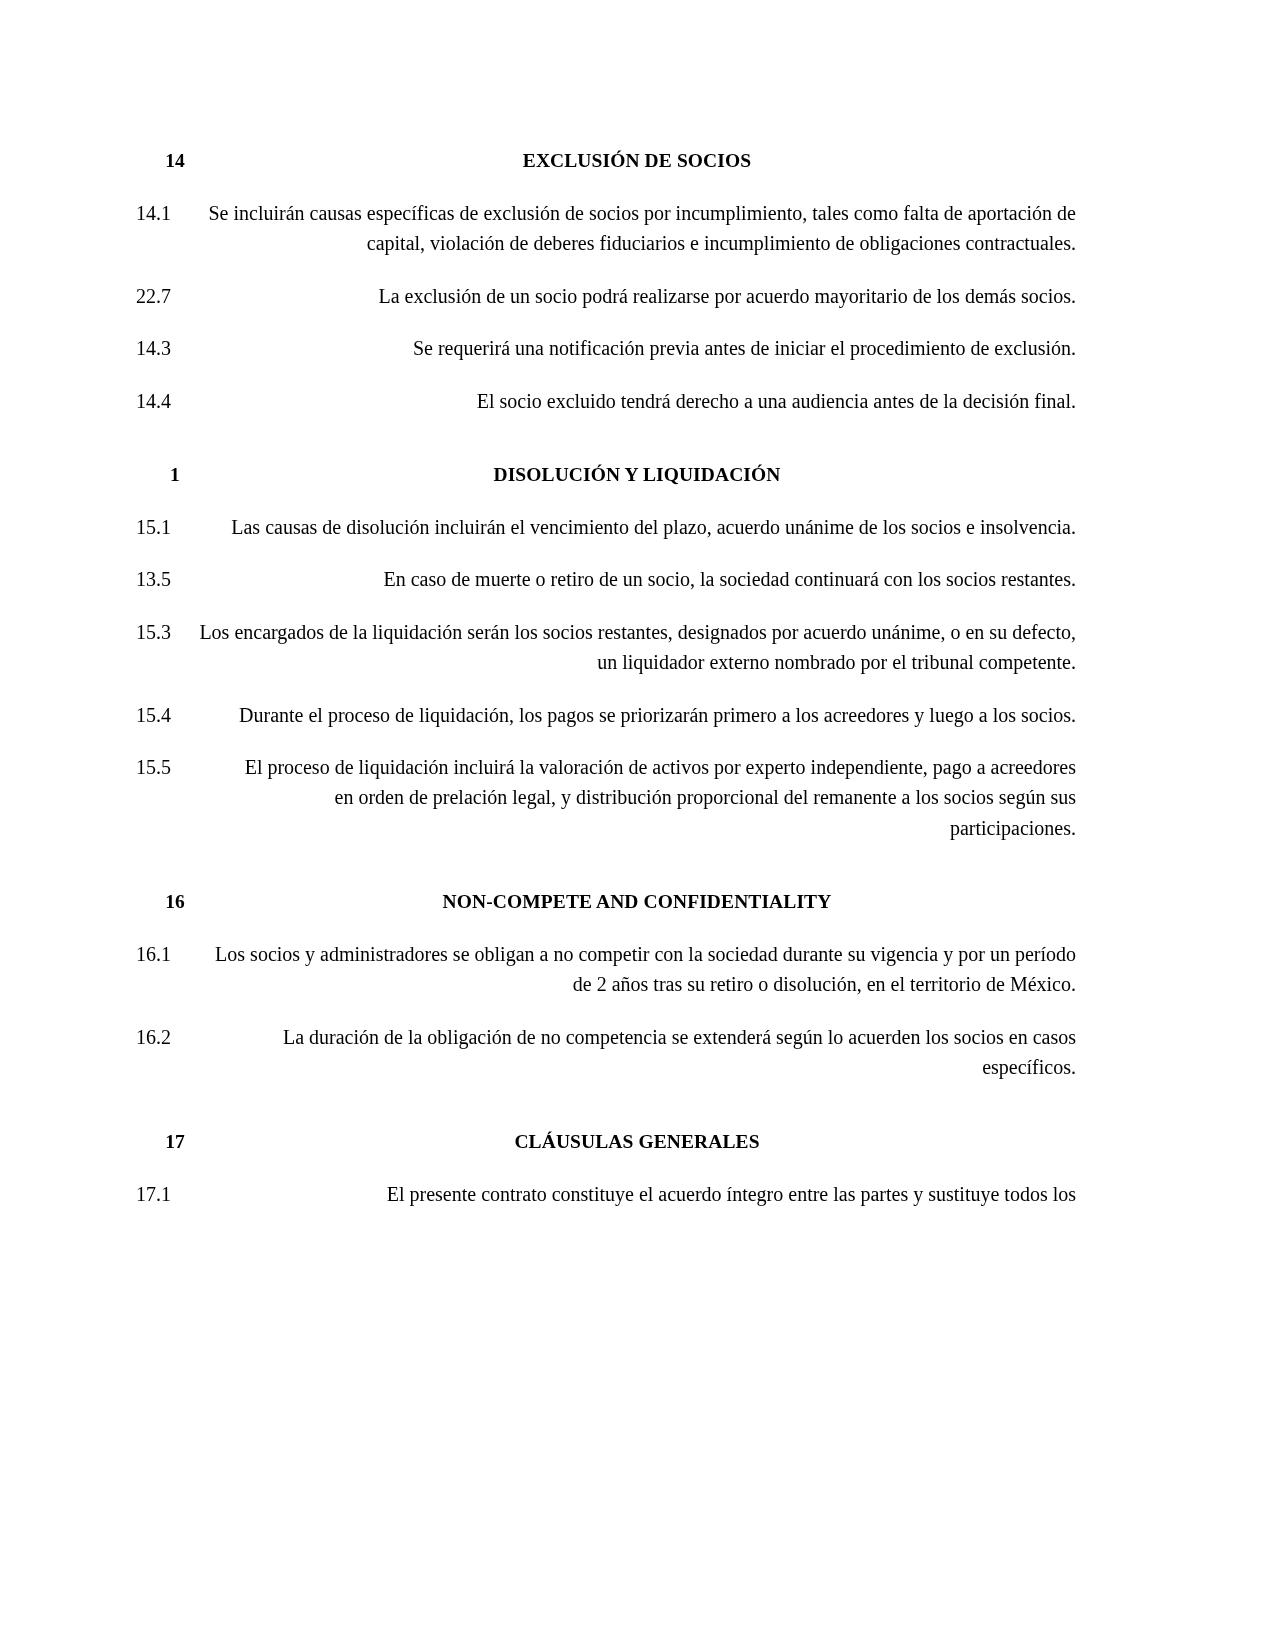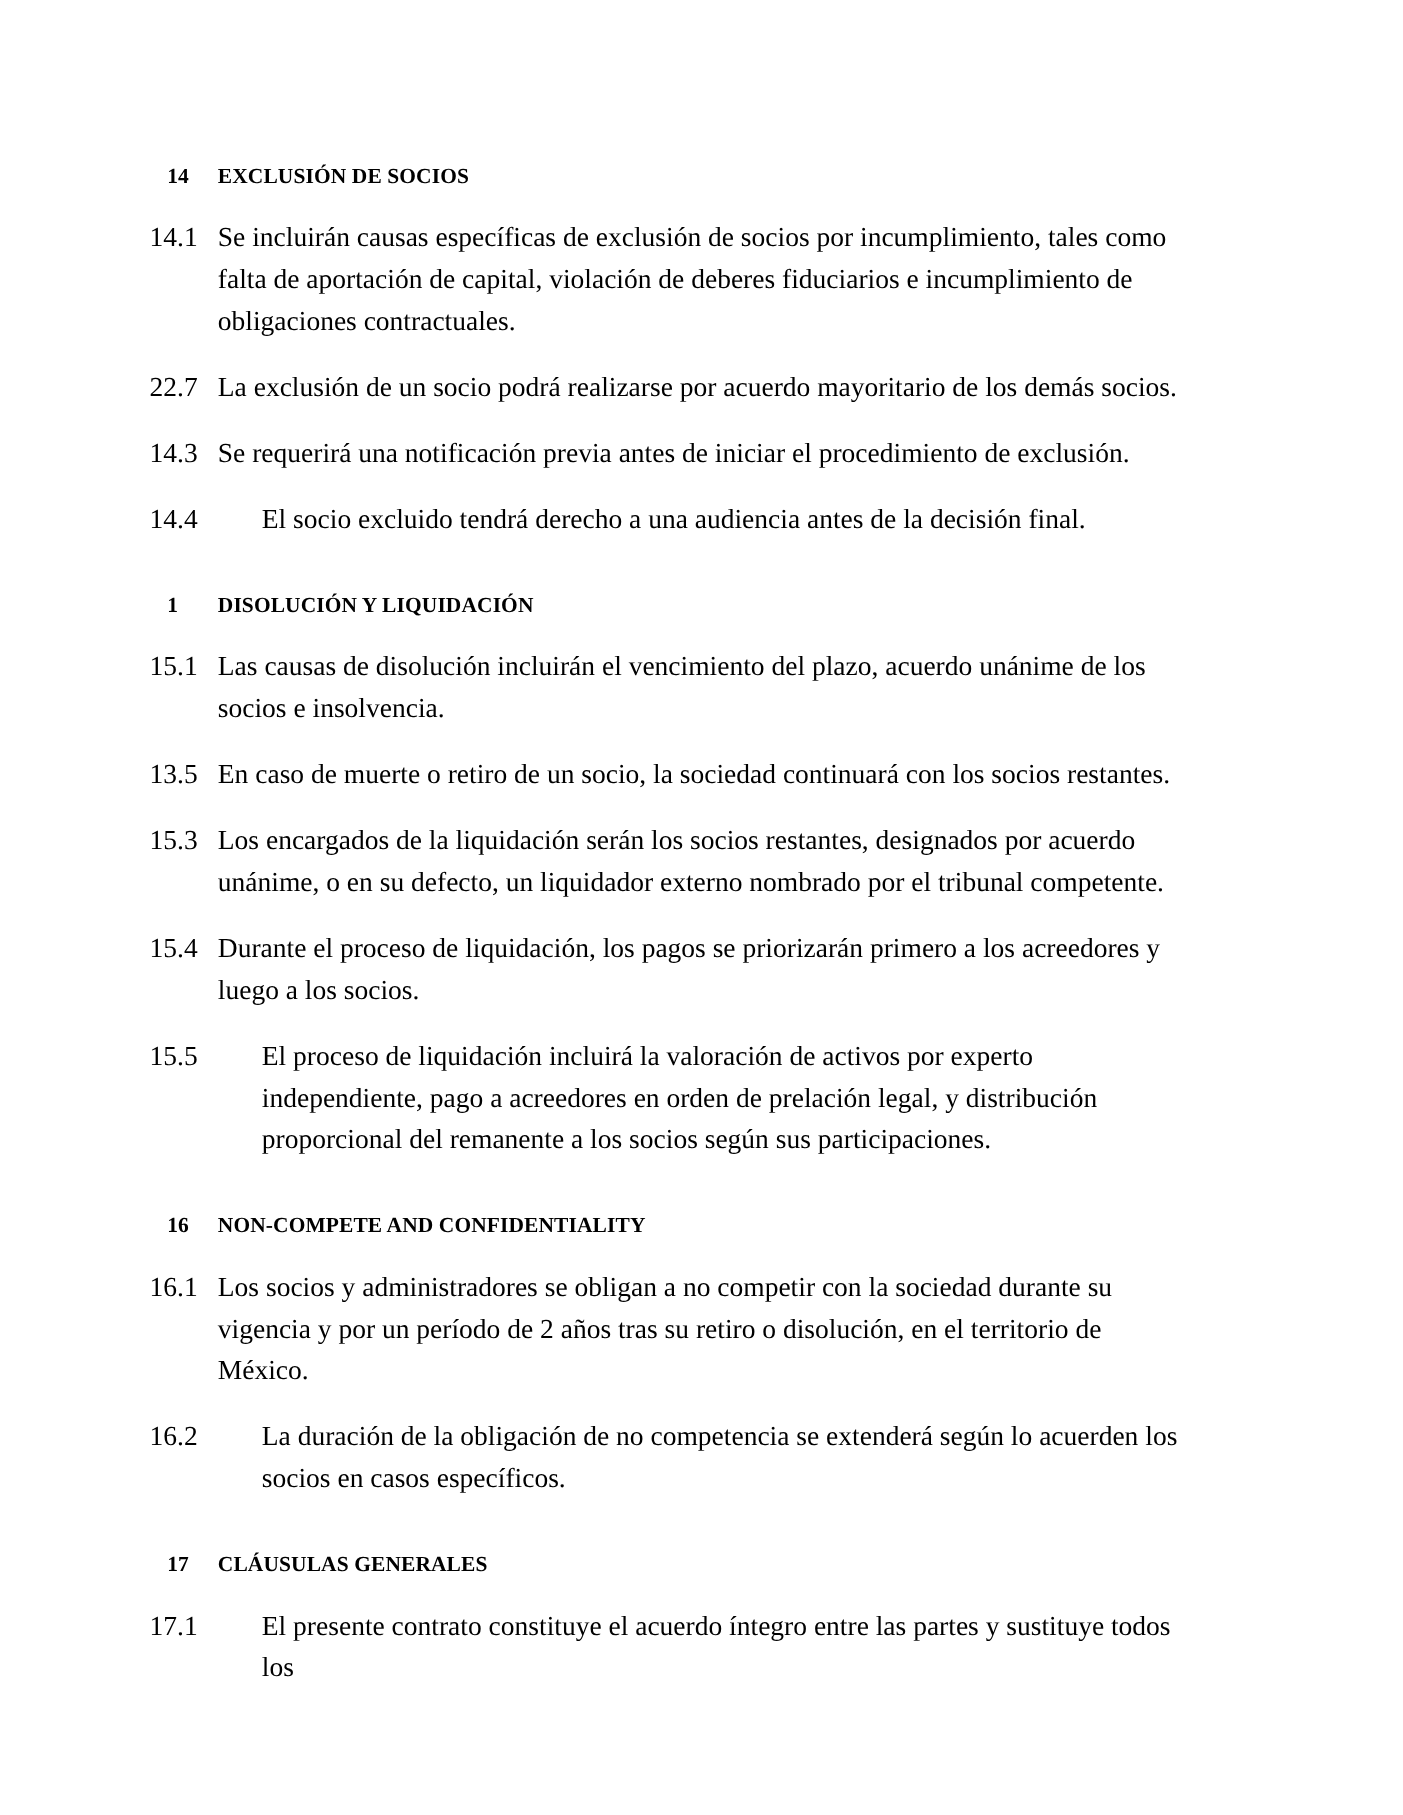--- a/index.html
+++ b/index.html
@@ -29,47 +29,48 @@
     width: 940px;
   }
   .section-heading {
     display: flex;
     align-items: baseline;
     font-weight: bold;
     font-size: 19.5px;
     letter-spacing: 0.1px;
     margin: 0 0 26px 0;
     padding-left: 16px;
+    text-align: center;
   }
   .section-heading .sec-num {
     width: 46px;
     flex: 0 0 46px;
     font-weight: bold;
   }
   .section-heading .sec-title {
     flex: 1 1 auto;
     font-weight: bold;
   }
 
   
   .clause {
     display: flex;
     align-items: baseline;
     margin: 0 0 22px 0;
-    font-size: 25px;
+    font-size: 20px;
     line-height: 1.52;
   }
   .clause .clause-num {
     width: 62px;
     flex: 0 0 62px;
     font-weight: normal;
   }
   .clause .clause-text {
     flex: 1 1 auto;
-    text-align: left;
+    text-align: right;
   }
   .section-block {
     margin-bottom: 48px;
   }
   .section-block:last-child {
     margin-bottom: 0;
   }
   .section-block .clause:last-child {
     margin-bottom: 0;
     gap: 40px;

